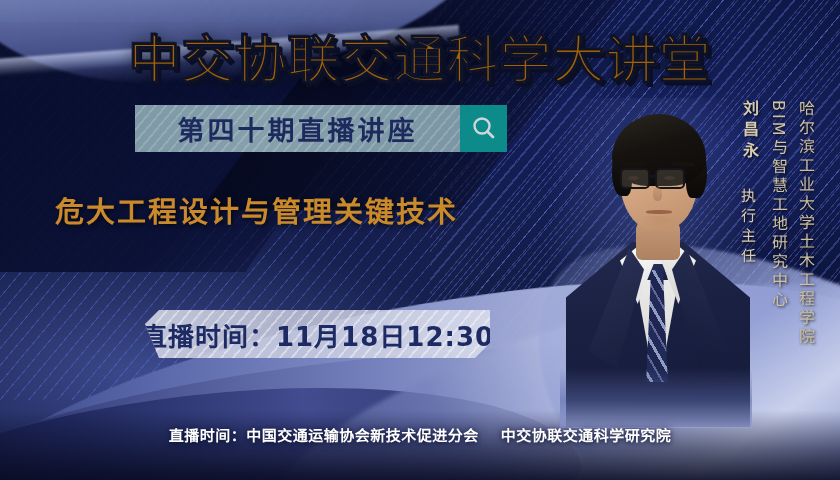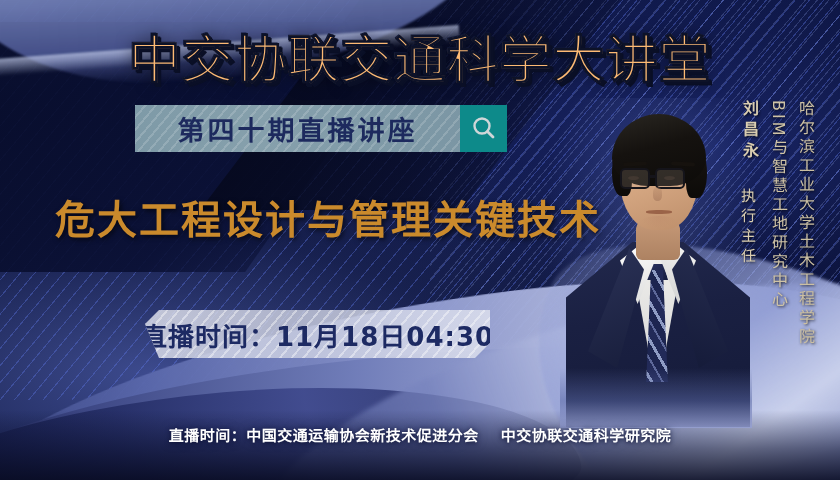--- a/index.html
+++ b/index.html
@@ -215,21 +215,21 @@
     background:linear-gradient(180deg,rgba(20,26,56,0) 0%, rgba(90,104,165,0.55) 55%, rgba(150,160,210,0.85) 100%);
   }
 
   
   .main-title{
     position:absolute;left:0;right:0;top:18px;
     text-align:center;
     font-size:52px;
     font-weight:bold;
     letter-spacing:1px;
-    color:#fdba74;
+    color:#a16207;
     -webkit-text-stroke:1px #0d1228;
     text-shadow:
        3px 3px 0 #0a0f26,
        4px 4px 0 #0a0f26,
       -1px -1px 0 #121a3a,
        0 0 16px rgba(0,0,0,0.55);
     font-family:"DejaVu Sans","Liberation Sans",sans-serif;
     white-space:nowrap;
   }
 
@@ -260,21 +260,21 @@
   .sub-bar-icon{
     width:47px;
     background:#0d8a8a;
     display:flex;align-items:center;justify-content:center;
   }
   .sub-bar-icon svg{display:block;}
 
   
   .topic{
     position:absolute;left:55px;top:188px;
-    font-size:40px;font-weight:bold;
+    font-size:29px;font-weight:bold;
     color:#ca8a2c;
     letter-spacing:2px;
     text-shadow:2px 2px 5px rgba(0,0,0,0.65);
     font-family:"DejaVu Sans","Liberation Sans",sans-serif;
     white-space:nowrap;
   }
 
   
   .time-pill{
     position:absolute;left:145px;top:310px;
@@ -385,21 +385,21 @@
           <circle cx="13" cy="12" r="7.5" fill="none" stroke="#cfd6d8" stroke-width="2.4"></circle>
           <line x1="18.4" y1="17.4" x2="24" y2="23" stroke="#cfd6d8" stroke-width="2.8" stroke-linecap="round"></line>
         </svg>
       </span>
     </div>
   </div>
 
   <div class="topic">危大工程设计与管理关键技术</div>
 
   <div class="time-pill">
-    <span class="time-text">直播时间：11月18日04:30</span>
+    <span class="time-text">直播时间：11月18日12:30</span>
   </div>
 
   <div class="vtext v-name">刘昌永</div>
   <div class="vtext v-role">执行主任</div>
   <div class="vtext v-center">BIM与智慧工地研究中心</div>
   <div class="vtext v-school">哈尔滨工业大学土木工程学院</div>
 
   <div class="footer">
     <span>直播时间：</span><span>中国交通运输协会新技术促进分会</span><span class="gap"></span><span>中交协联交通科学研究院</span>
   </div>

